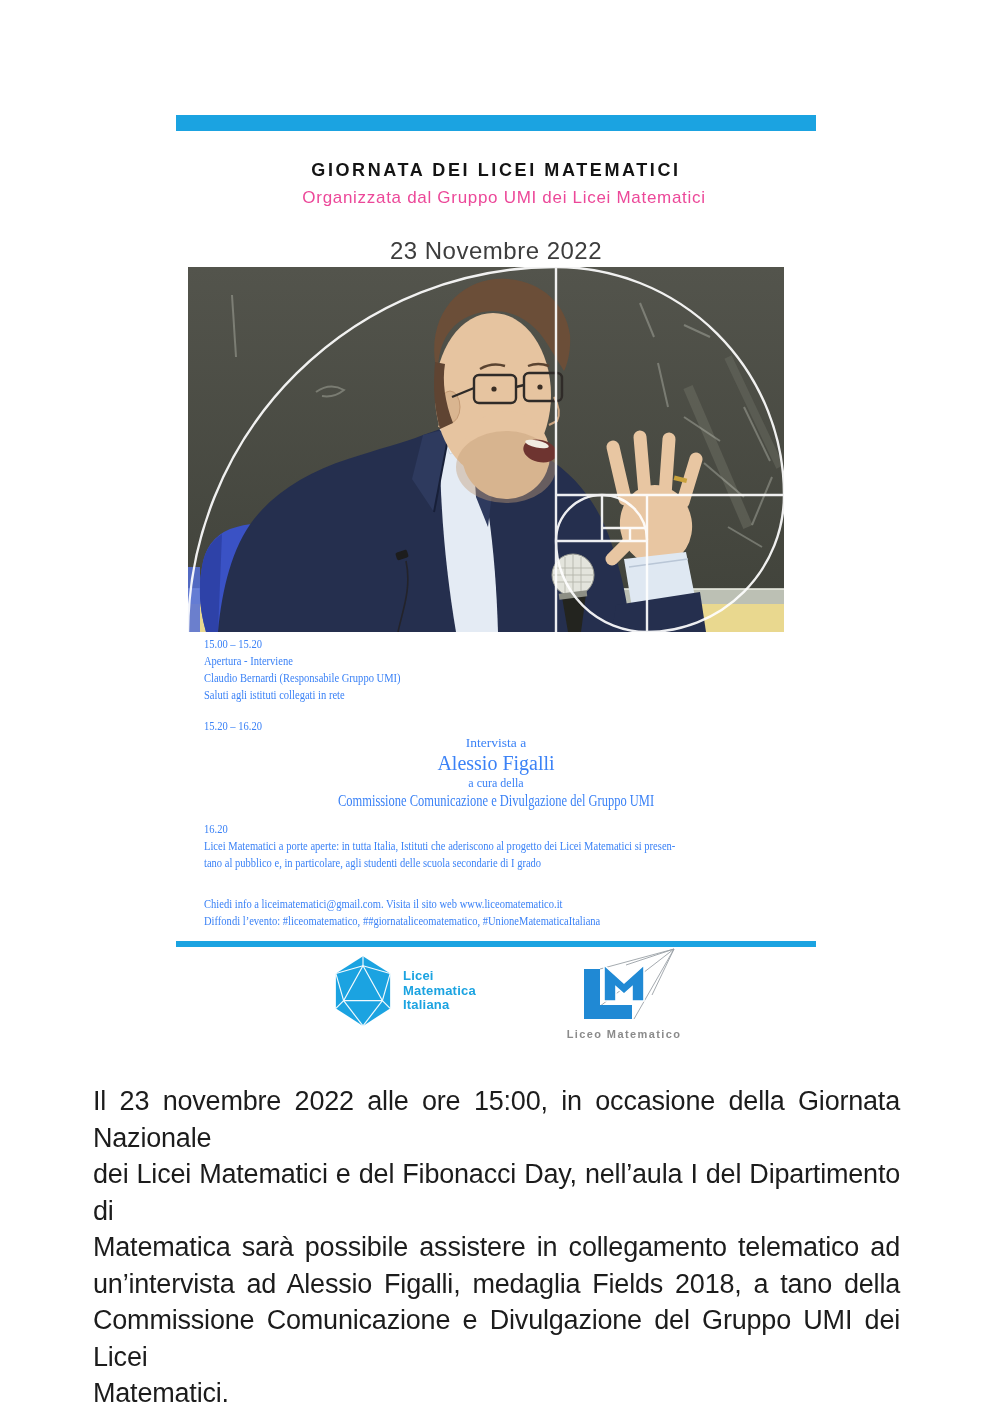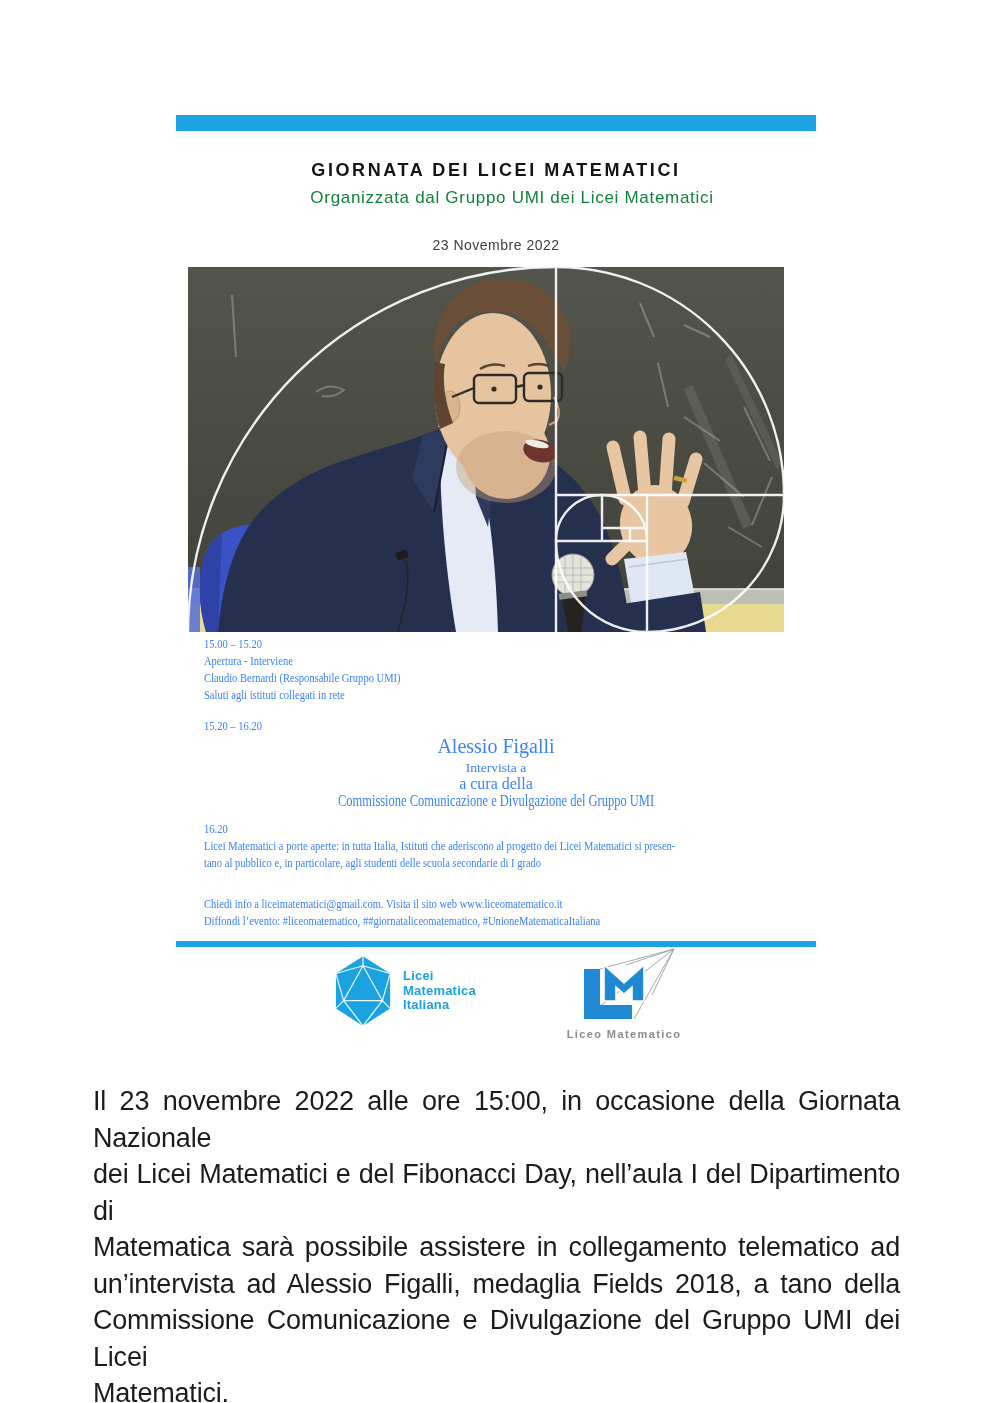--- a/index.html
+++ b/index.html
@@ -6,35 +6,35 @@
   .page {
     position:relative; width:992px; height:1403px; background:#ffffff;
     font-family:"Liberation Sans", sans-serif; overflow:hidden;
   }
   .flyer { position:absolute; left:176px; top:115px; width:640px; height:925px; background:#fff; }
   .topbar { position:absolute; left:0; top:0; width:640px; height:16px; background:#1BA3E1; }
   .bottombar { position:absolute; left:0; top:826px; width:640px; height:6px; background:#1BA3E1; }
 
   .title { position:absolute; top:45px; left:0; width:100%; text-align:center;
     font-weight:bold; font-size:18px; letter-spacing:2.6px; color:#141414; }
-  .subtitle { position:absolute; top:73px; left:16px; width:100%; text-align:center;
-    font-size:17px; letter-spacing:0.7px; color:#15803d; }
+  .subtitle { position:absolute; top:73px; left:8px; width:100%; text-align:center;
+    font-size:17px; letter-spacing:0.7px; color:#ec4899; }
   .date { position:absolute; top:122px; left:0; width:100%; text-align:center;
-    font-size:14px; letter-spacing:0.5px; color:#3d3d3d; }
+    font-size:24px; letter-spacing:0.5px; color:#3d3d3d; }
 
   .photo { position:absolute; left:12px; top:152px; width:596px; height:365px; }
 
   .schedule { position:absolute; left:28px; top:520px; width:584px;
     font-family:"Liberation Serif", serif; font-size:13.5px; line-height:17px; color:#3b82f6; }
   .sl { transform:scaleX(0.78); transform-origin:0 50%; white-space:nowrap; }
   .scen { text-align:center; }
   .scen-cond { text-align:center; transform:scaleX(0.78); transform-origin:50% 50%; white-space:nowrap; }
   .time2 { margin-top:14px; }
   .guest { font-size:20px; line-height:25px; }
-  .cura { font-size:16px; line-height:15px; }
+  .cura { font-size:12px; line-height:15px; }
   .commissione { font-size:16px; line-height:20px; }
   .time3 { margin-top:9px; }
   .contact1 { margin-top:24px; }
 
   .logos { position:absolute; left:0; top:830px; width:640px; height:95px; }
   .umi { position:absolute; left:156px; top:8px; display:flex; align-items:center; }
   .umi-text { margin-left:9px; color:#1BA3E1; font-weight:bold; font-size:13px; line-height:14.5px; letter-spacing:0.2px; }
   .lm { position:absolute; left:390px; top:0; width:116px; text-align:center; }
   .lm-caption { margin-top:1px; color:#8b8b8b; font-size:11px; letter-spacing:1.4px;font-weight:bold; }
 
@@ -171,22 +171,22 @@
       </svg>
     </div>
 
     <div class="schedule">
       <div class="sl">15.00 – 15.20</div>
       <div class="sl">Apertura - Interviene</div>
       <div class="sl">Claudio Bernardi (Responsabile Gruppo UMI)</div>
       <div class="sl">Saluti agli istituti collegati in rete</div>
 
       <div class="sl time2">15.20 – 16.20</div>
+      <div class="scen">Intervista a</div>
       <div class="scen guest">Alessio Figalli</div>
-      <div class="scen">Intervista a</div>
       <div class="scen cura">a cura della</div>
       <div class="scen-cond commissione">Commissione Comunicazione e Divulgazione del Gruppo UMI</div>
 
       <div class="sl time3">16.20</div>
       <div class="sl">Licei Matematici a porte aperte: in tutta Italia, Istituti  che aderiscono al progetto dei Licei Matematici si presen-</div>
       <div class="sl">tano al pubblico e, in particolare, agli studenti delle scuola secondarie di I grado</div>
 
       <div class="sl contact1">Chiedi info a liceimatematici@gmail.com. Visita il sito web www.liceomatematico.it</div>
       <div class="sl">Diffondi l’evento: #liceomatematico, ##giornataliceomatematico, #UnioneMatematicaItaliana</div>
     </div>

